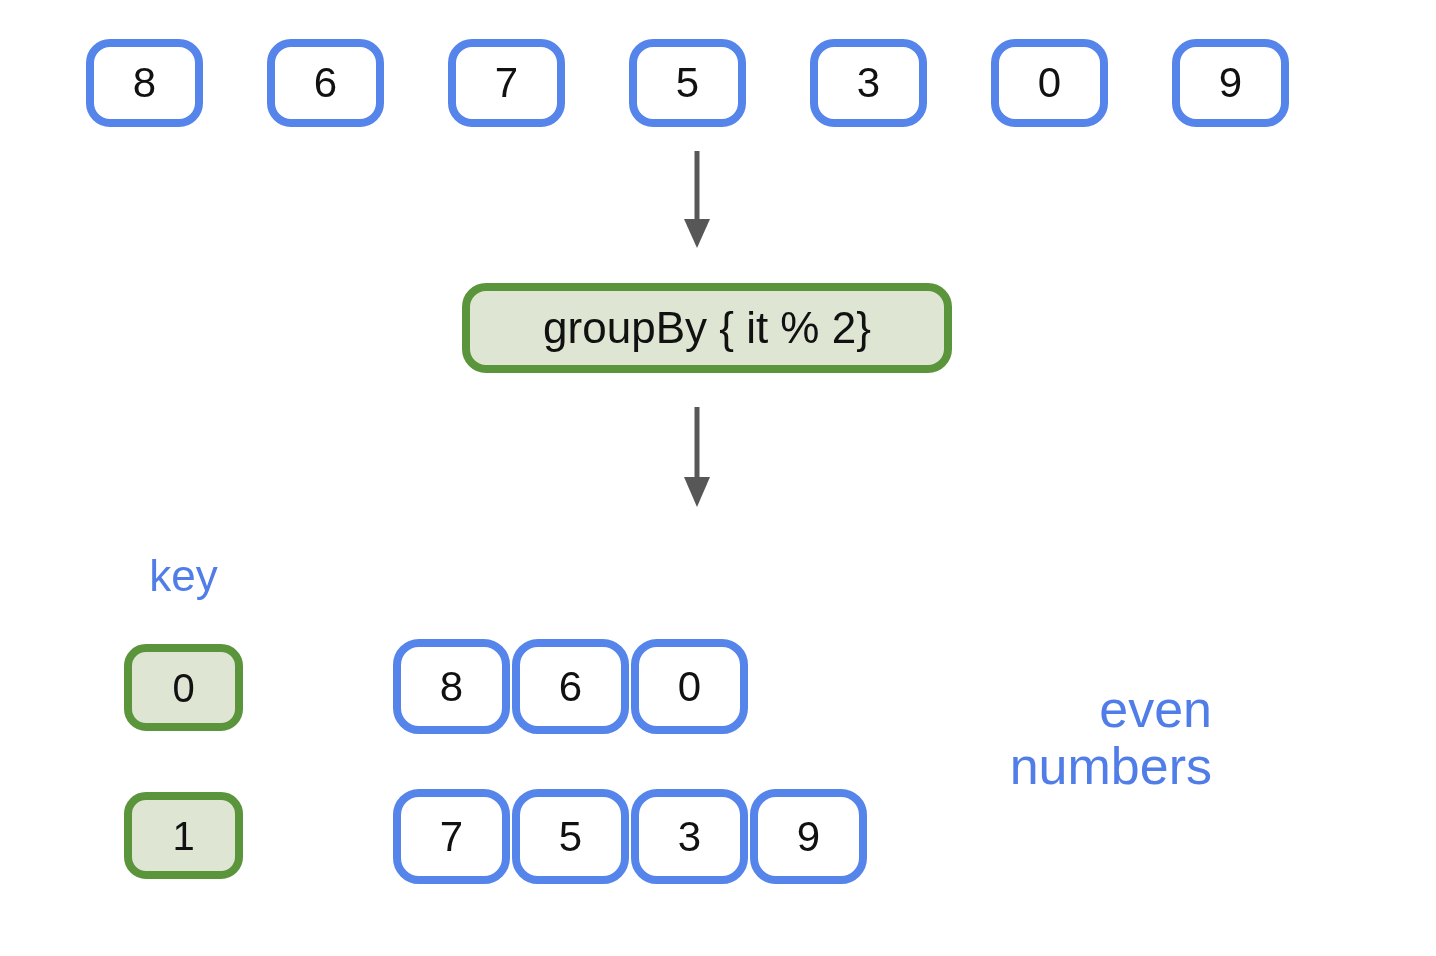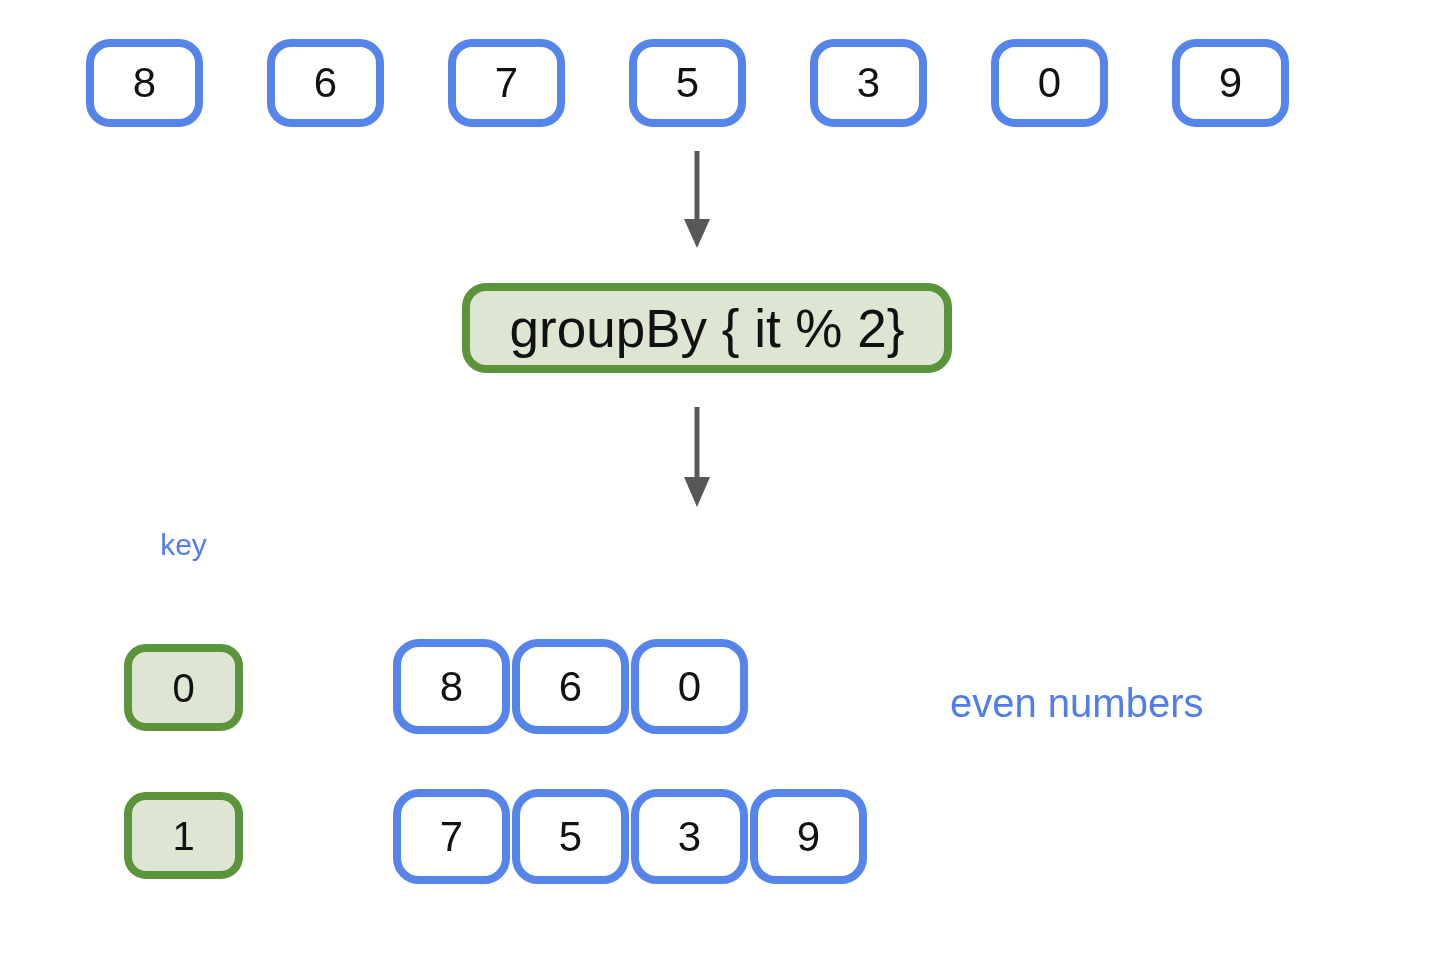--- a/index.html
+++ b/index.html
@@ -56,29 +56,29 @@
     top: 283px;
     width: 490px;
     height: 90px;
     border: 8px solid var(--green-border);
     border-radius: 24px;
     background: var(--green-fill);
     display: flex;
     align-items: center;
     justify-content: center;
     color: var(--digit-text);
-    font-size: 53px;
+    font-size: 44px;
     font-weight: 500;
     line-height: 1;
   }
   .col-label {
     position: absolute;
-    top: 528px;
+    top: 552px;
     color: var(--blue-text);
-    font-size: 30px;
+    font-size: 44px;
     line-height: 1.1;
     text-align: center;
   }
   .col-label.key { left: 124px; width: 119px; }
   .col-label.value { left: 393px; width: 355px; }
   .key-box {
     position: absolute;
     left: 124px;
     width: 119px;
     height: 87px;
@@ -101,23 +101,23 @@
     gap: 2px;
   }
   .value-group.row-even { top: 639px; }
   .value-group.row-odd  { top: 789px; }
   .value-group .num-box { width: 117px; height: 95px; border-radius: 26px; }
   .annotation {
     position: absolute;
     left: 950px;
     width: 262px;
     color: var(--blue-text);
-    font-size: 40px;
+    font-size: 52px;
     line-height: 1.1;
-    text-align: left;
+    text-align: right;
   }
   .annotation.row-even { top: 681px; }
   .annotation.row-odd  { top: 829px; }
 </style>
 </head>
 <body>
 
 <div class="canvas">
 
   <div class="input-row">

